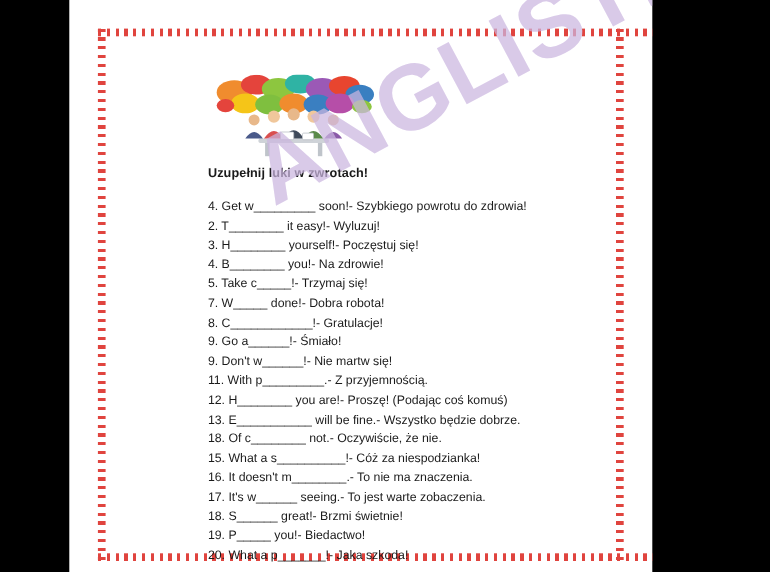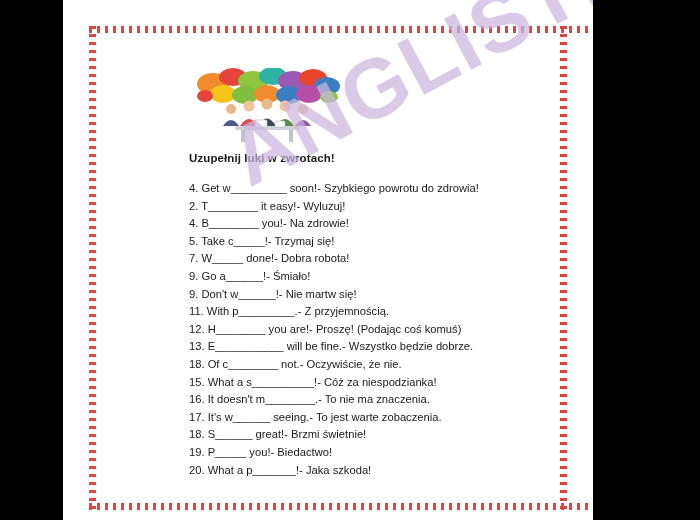--- a/index.html
+++ b/index.html
@@ -145,23 +145,25 @@
       <rect x="66" y="52" width="12" height="7" rx="1" fill="#ffffff" stroke="#b9bec4" stroke-width="0.7"></rect>
       <rect x="86" y="53" width="10" height="6" rx="1" fill="#ffffff" stroke="#b9bec4" stroke-width="0.7"></rect>
     </svg>
   </div>
 
   <div class="content">
     <div class="heading">Uzupełnij luki w zwrotach!</div>
     <ol class="items">
       <li class="item">4. Get w_________ soon!- Szybkiego powrotu do zdrowia!</li>
       <li class="item">2. T________ it easy!- Wyluzuj!</li>
+      <li class="item">3. H________ yourself!- Poczęstuj się!</li>
       <li class="item">4. B________ you!- Na zdrowie!</li>
       <li class="item">5. Take c_____!- Trzymaj się!</li>
       <li class="item">7. W_____ done!- Dobra robota!</li>
+      <li class="item">8. C____________!- Gratulacje!</li>
       <li class="item">9. Go a______!- Śmiało!</li>
       <li class="item">9. Don't w______!- Nie martw się!</li>
       <li class="item">11. With p_________.- Z przyjemnością.</li>
       <li class="item">12. H________ you are!- Proszę! (Podając coś komuś)</li>
       <li class="item">13. E___________ will be fine.- Wszystko będzie dobrze.</li>
       <li class="item">18. Of c________ not.- Oczywiście, że nie.</li>
       <li class="item">15. What a s__________!- Cóż za niespodzianka!</li>
       <li class="item">16. It doesn't m________.- To nie ma znaczenia.</li>
       <li class="item">17. It's w______ seeing.- To jest warte zobaczenia.</li>
       <li class="item">18. S______ great!- Brzmi świetnie!</li>

